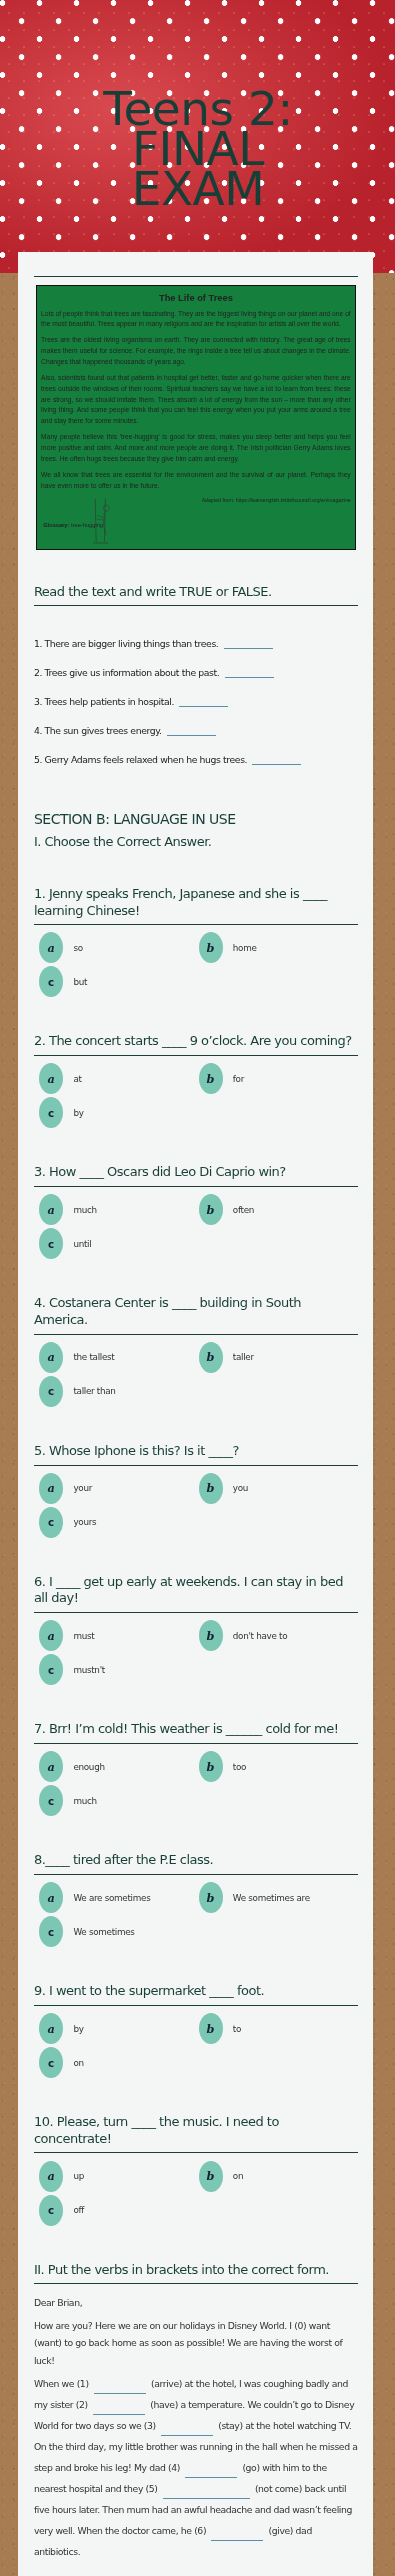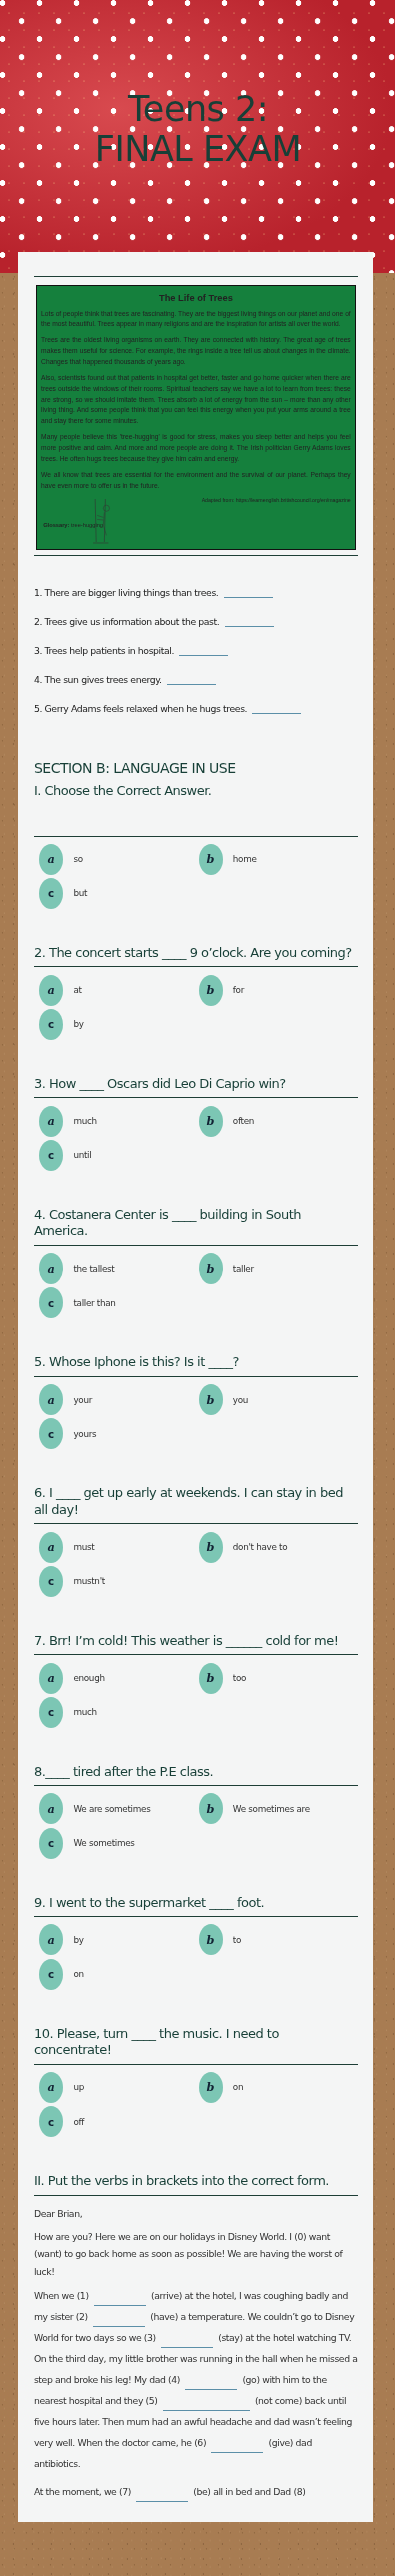--- a/index.html
+++ b/index.html
@@ -27,21 +27,21 @@
     background-size: 37px 36px, 37px 36px, 15px 17px, 100% 100%;
     background-position: 3.1px 3.1px, 21px 21px, 1.5px 4.6px, 0 0;
     display: flex;
     align-items: flex-start;
     justify-content: center;
   }
   .hero h1 {
     margin-top: 89px;
     font-family: "DejaVu Sans", sans-serif;
     font-weight: normal;
-    font-size: 35px;
+    font-size: 47px;
     line-height: 40px;
     color: #173f37;
     text-align: center;
     width: 227px;
     letter-spacing: -0.5px;
   }
   .card {
     position: relative;
     margin: -20.6px auto 0 auto;
     width: 355px;
@@ -122,20 +122,21 @@
       </div>
       <svg class="tree-pic" viewBox="0 0 40 92">
         <path d="M8 4 L10 88 M28 4 L26 88 M4 90 L34 90" stroke="#333" fill="none" stroke-width="1.2"></path>
         <circle cx="30" cy="22" r="6" fill="none" stroke="#333"></circle>
         <path d="M26 30 L24 55 L30 75 M24 40 L12 36 M24 45 L12 44" stroke="#333" fill="none"></path>
       </svg>
       <div class="adapted">Adapted from: https://learnenglish.britishcouncil.org/en/magazine</div>
     </div>
   </div>
 
+  <div style="margin-top:34px" class="q-title">Read the text and write TRUE or FALSE.</div>
   <div class="rule"></div>
 
   <div class="tf-list">
     <div class="tf-item">
         <span>1. There are bigger living things than trees.</span>
         <span class="tf-blank"></span>
       </div>
     <div class="tf-item">
         <span>2. Trees give us information about the past.</span>
         <span class="tf-blank"></span>
@@ -152,20 +153,21 @@
         <span>5. Gerry Adams feels relaxed when he hugs trees.</span>
         <span class="tf-blank"></span>
       </div>
   </div>
 
   <div style="margin-top:46px" class="section-title">SECTION B: LANGUAGE IN USE</div>
   <div style="margin-top:5.2px" class="q-title">I. Choose the Correct Answer.</div>
 
   <div id="mcq-container">
       <div class="q-block">
+        <div class="q-title">1. Jenny speaks French, Japanese and she is ____ learning Chinese!</div>
         <div class="rule"></div>
         <div class="options">
           <div class="opt">
             <span class="bubble ">a</span>
             <span class="opt-label">so</span>
           </div>
           <div class="opt">
             <span class="bubble ">b</span>
             <span class="opt-label">home</span>
           </div>

